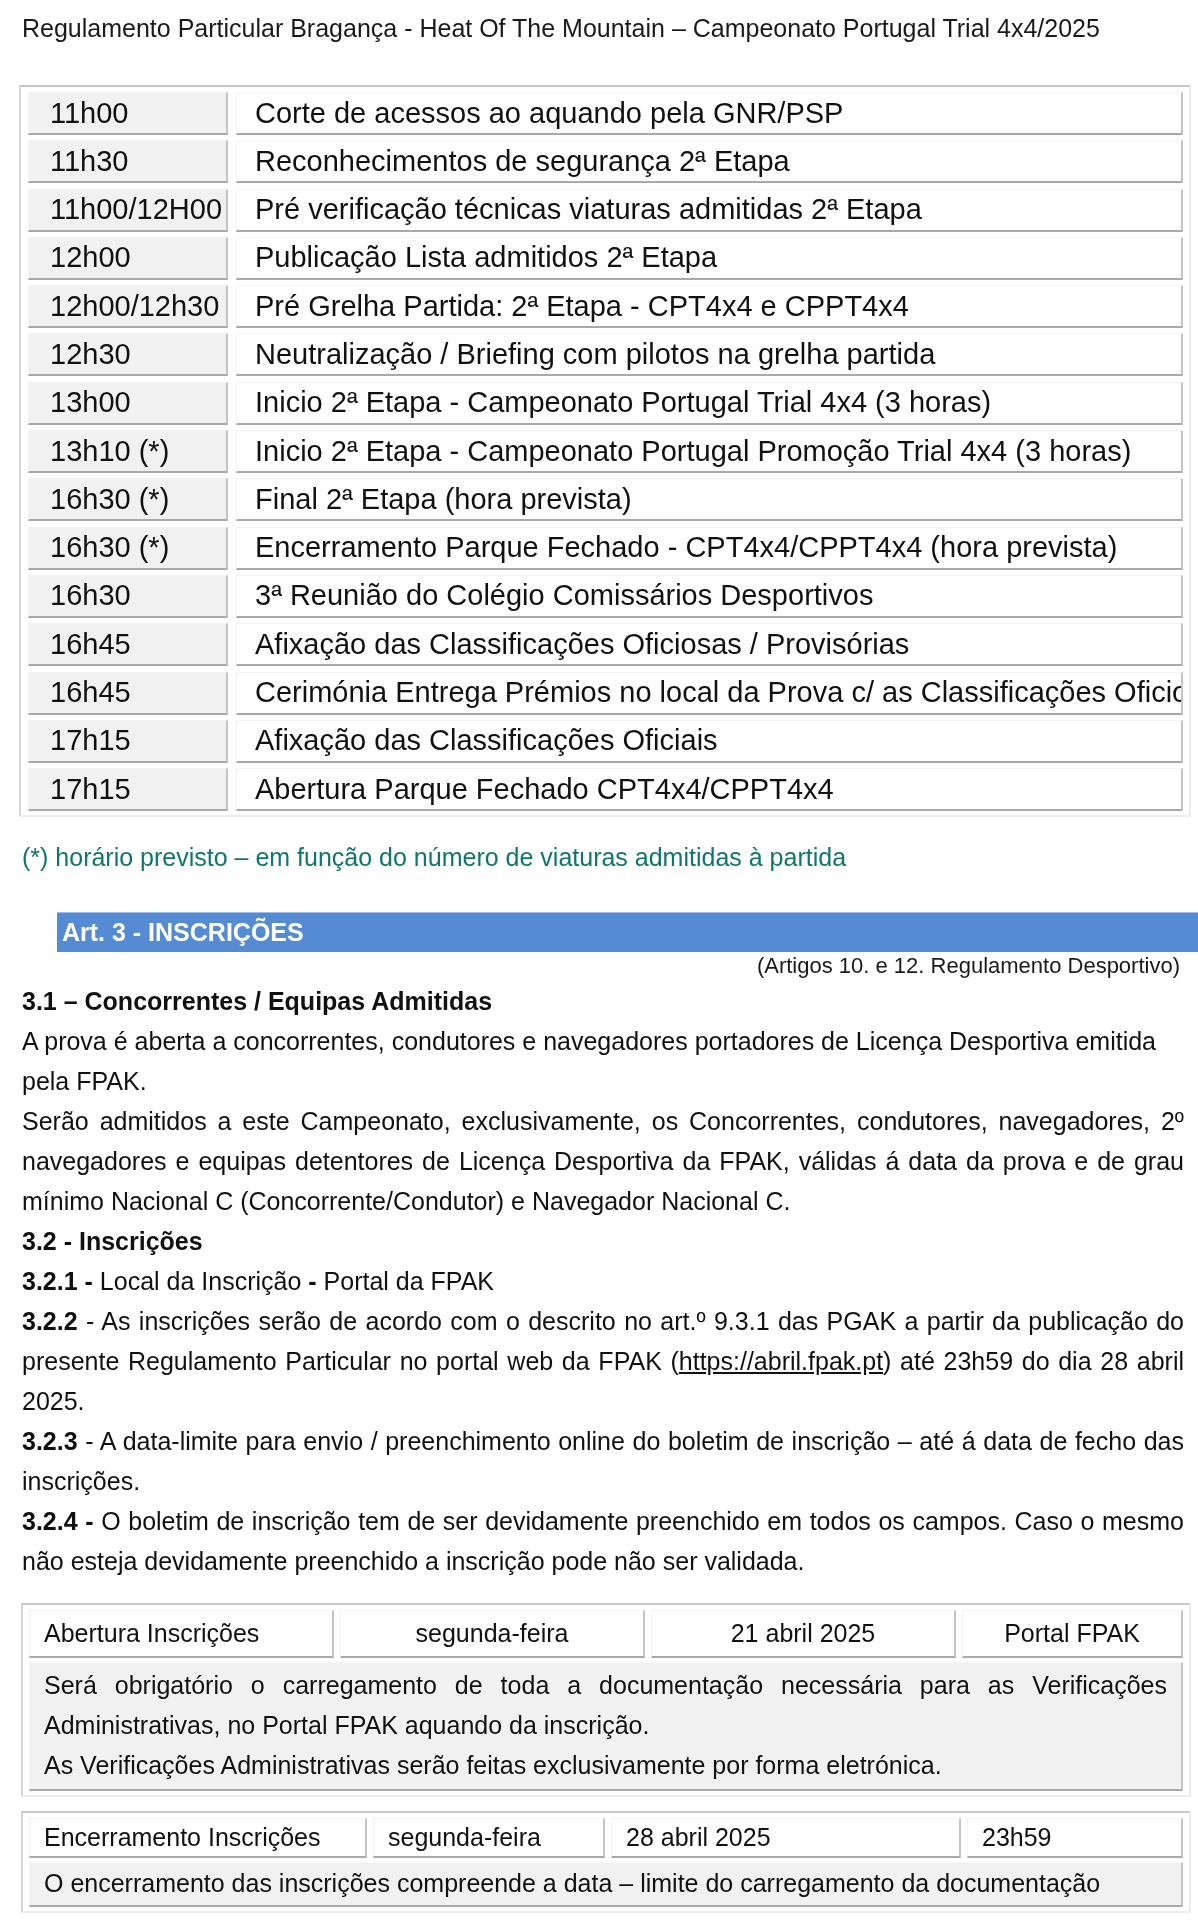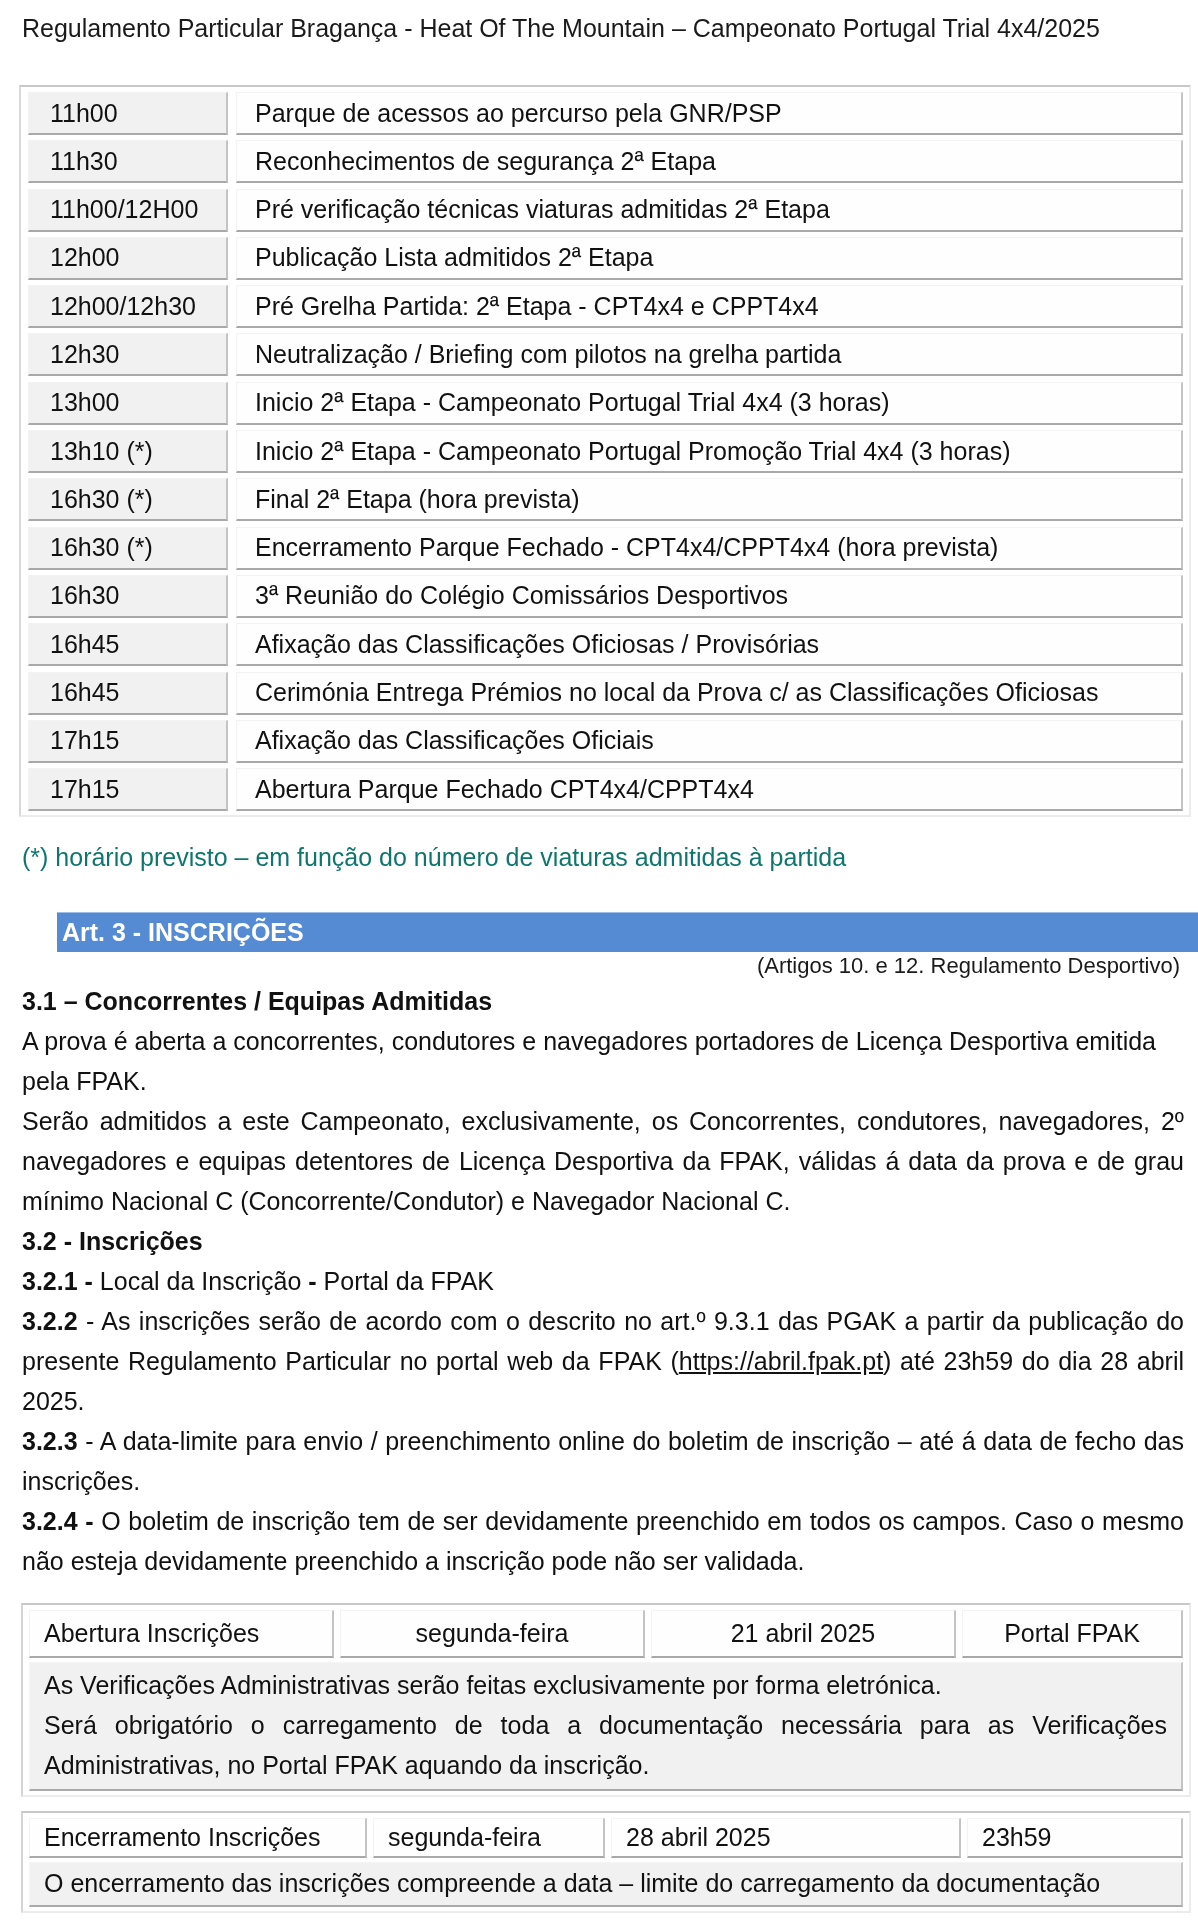--- a/index.html
+++ b/index.html
@@ -16,21 +16,21 @@
   .schedule {
     position: absolute; left: 19px; top: 85px; width: 1172px;
     border-top: 2px solid #c8c8c8; border-left: 2px solid #d8d8d8;
     border-right: 2px solid #ececec; border-bottom: 2px solid #ececec;
     padding: 5px 6px 4px 7px; box-sizing: border-box;
   }
   .srow { display: flex; height: 43px; margin-bottom: 5.3px; }
   .srow:last-child { margin-bottom: 0; }
   .scell {
     box-sizing: border-box; height: 43px; display: flex; align-items: center;
-    font-size: 25px; white-space: nowrap; overflow: hidden;
+    font-size: 29px; white-space: nowrap; overflow: hidden;
     border-bottom: 2px solid #a9a9a9; border-right: 2px solid #c4c4c4;
     border-top: 1px solid #f3f3f3; border-left: 1px solid #f3f3f3;
   }
   .scell.time { width: 200px; background: #f1f1f1; padding-left: 21px; margin-right: 8px; }
   .scell.desc { flex: 1; background: #fefefe; padding-left: 18px; }
 
   .note {
     position: absolute; left: 22px; top: 843px; font-size: 25px; color: #0f766e; white-space: nowrap;
   }
   .art-banner {
@@ -74,21 +74,21 @@
   .reg-note .line { display: block; }
 </style>
 </head>
 <body>
 
 <div class="header-title">Regulamento Particular Bragança - Heat Of The Mountain – Campeonato Portugal Trial 4x4/2025</div>
 
 <div class="schedule" id="schedule">
     <div class="srow">
       <div class="scell time">11h00</div>
-      <div class="scell desc">Parque de acessos ao percurso pela GNR/PSP</div>
+      <div class="scell desc">Corte de acessos ao aquando pela GNR/PSP</div>
     </div>
     <div class="srow">
       <div class="scell time">11h30</div>
       <div class="scell desc">Reconhecimentos de segurança 2ª Etapa</div>
     </div>
     <div class="srow">
       <div class="scell time">11h00/12H00</div>
       <div class="scell desc">Pré verificação técnicas viaturas admitidas 2ª Etapa</div>
     </div>
     <div class="srow">
@@ -171,22 +171,22 @@
 </div>
 
 <div class="reg-table" style="top:1603px;">
   <div class="reg-row">
     <div class="reg-cell" style="width:305px;">Abertura Inscrições</div>
     <div class="reg-cell center" style="width:305px;">segunda-feira</div>
     <div class="reg-cell center" style="width:305px;">21 abril 2025</div>
     <div class="reg-cell center" style="flex:1;">Portal FPAK</div>
   </div>
   <div class="reg-note">
+    <span class="line justify" style="text-align:justify; text-align-last:left;">Será obrigatório o carregamento de toda a documentação necessária para as Verificações Administrativas, no Portal FPAK aquando da inscrição.</span>
     <span class="line">As Verificações Administrativas serão feitas exclusivamente por forma eletrónica.</span>
-    <span class="line justify" style="text-align:justify; text-align-last:left;">Será obrigatório o carregamento de toda a documentação necessária para as Verificações Administrativas, no Portal FPAK aquando da inscrição.</span>
   </div>
 </div>
 
 <div class="reg-table" style="top:1811px;">
   <div class="reg-row">
     <div class="reg-cell" style="width:338px; height:40px;">Encerramento Inscrições</div>
     <div class="reg-cell" style="width:232px; height:40px;">segunda-feira</div>
     <div class="reg-cell" style="width:350px; height:40px;">28 abril 2025</div>
     <div class="reg-cell" style="flex:1; height:40px;">23h59</div>
   </div>

